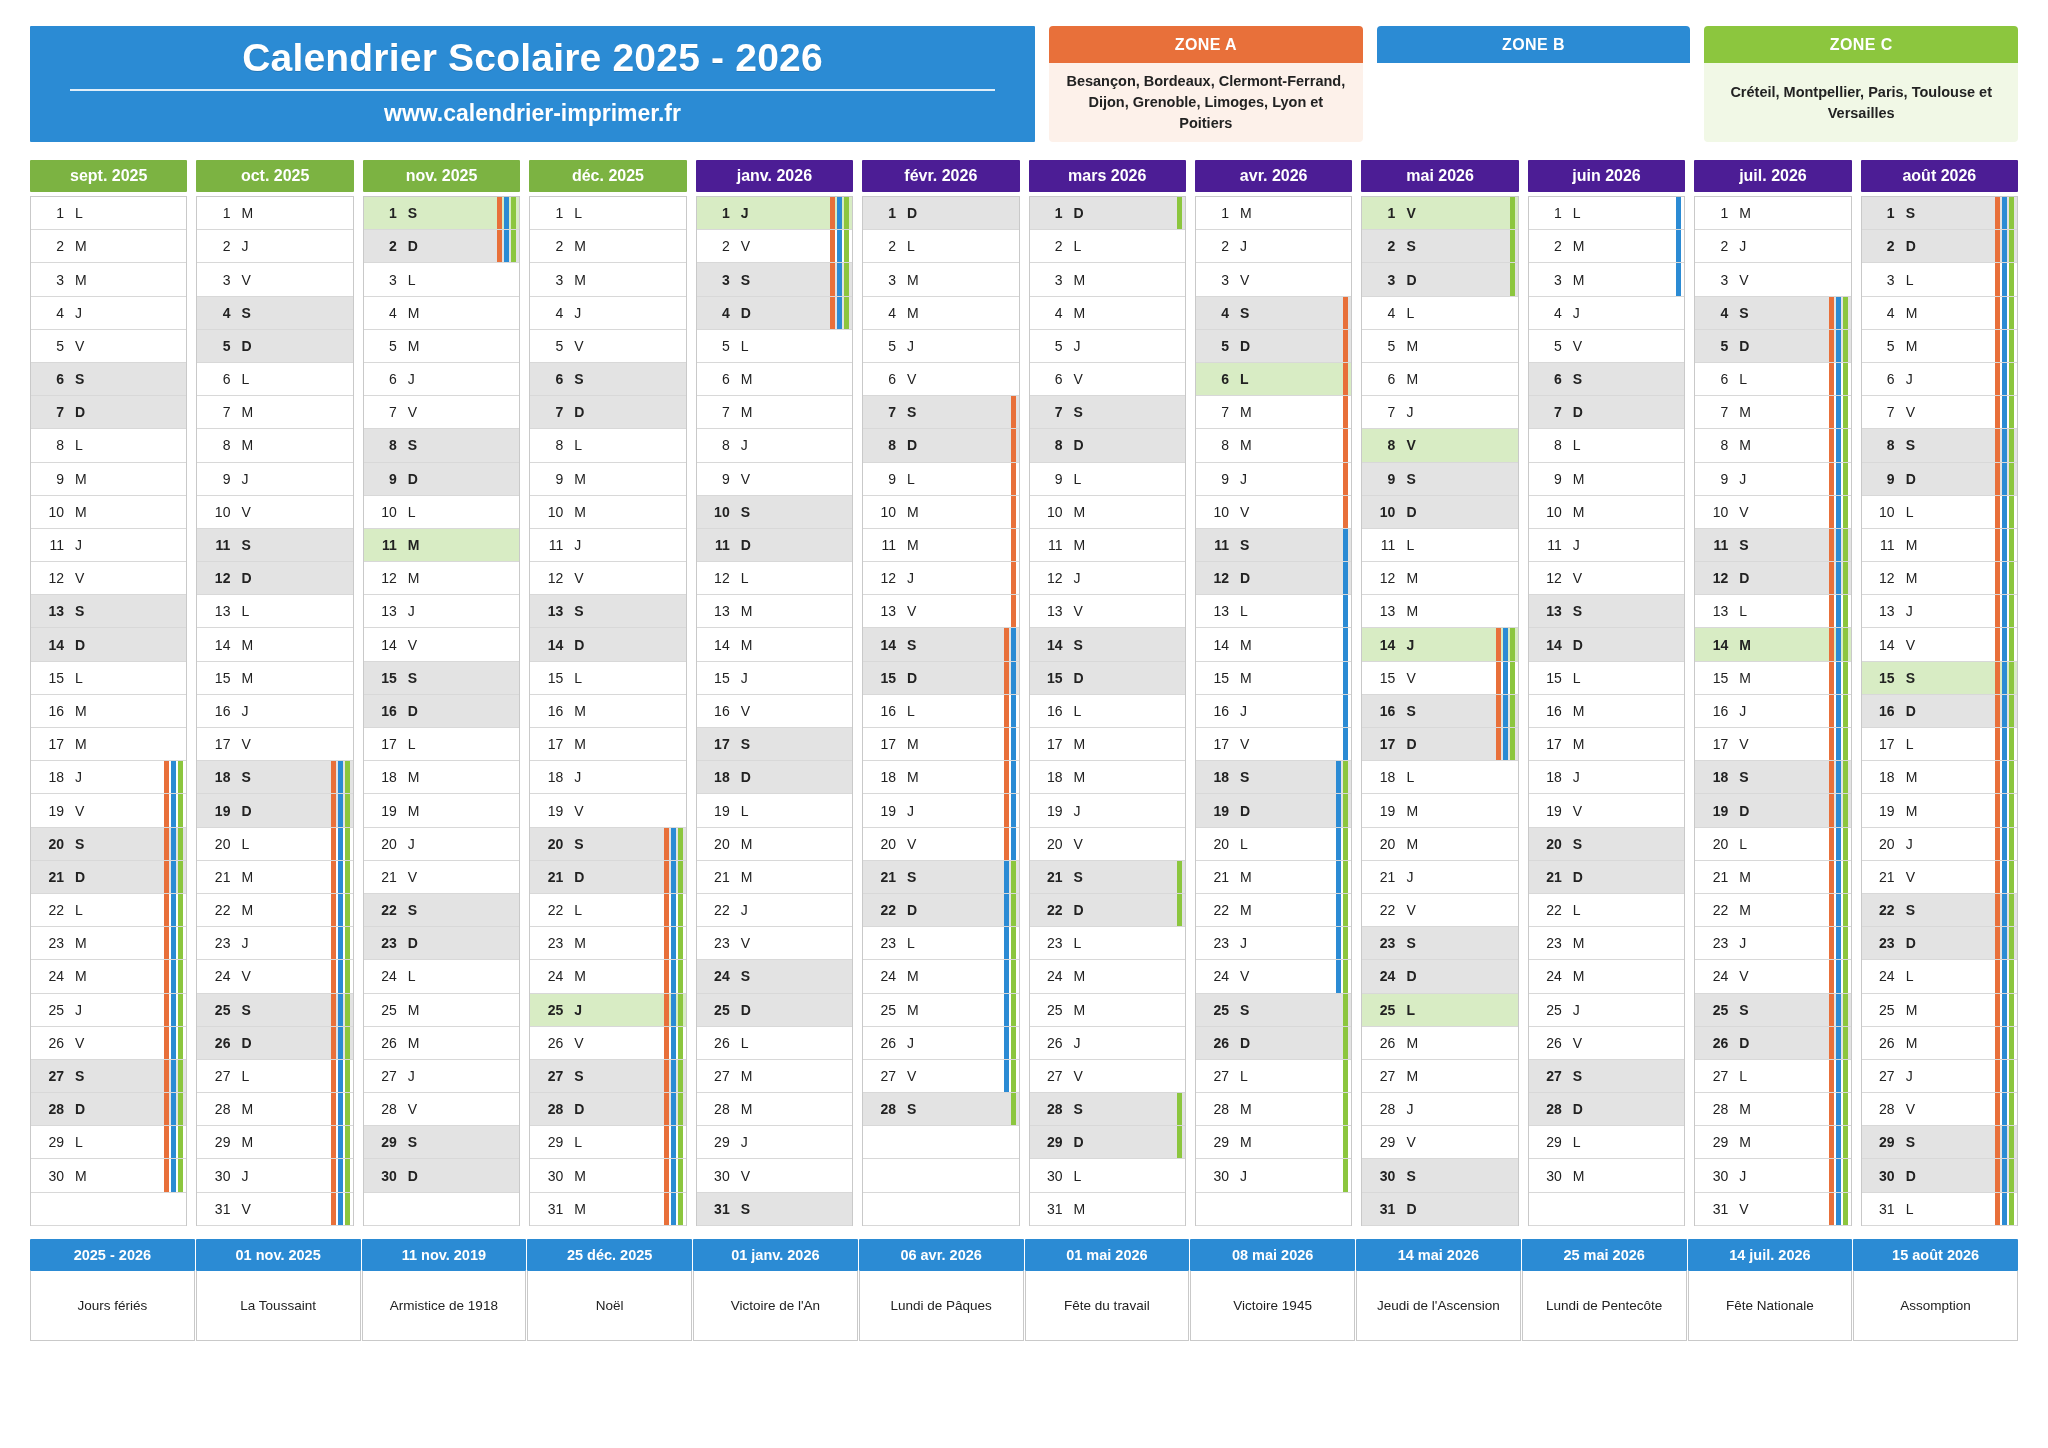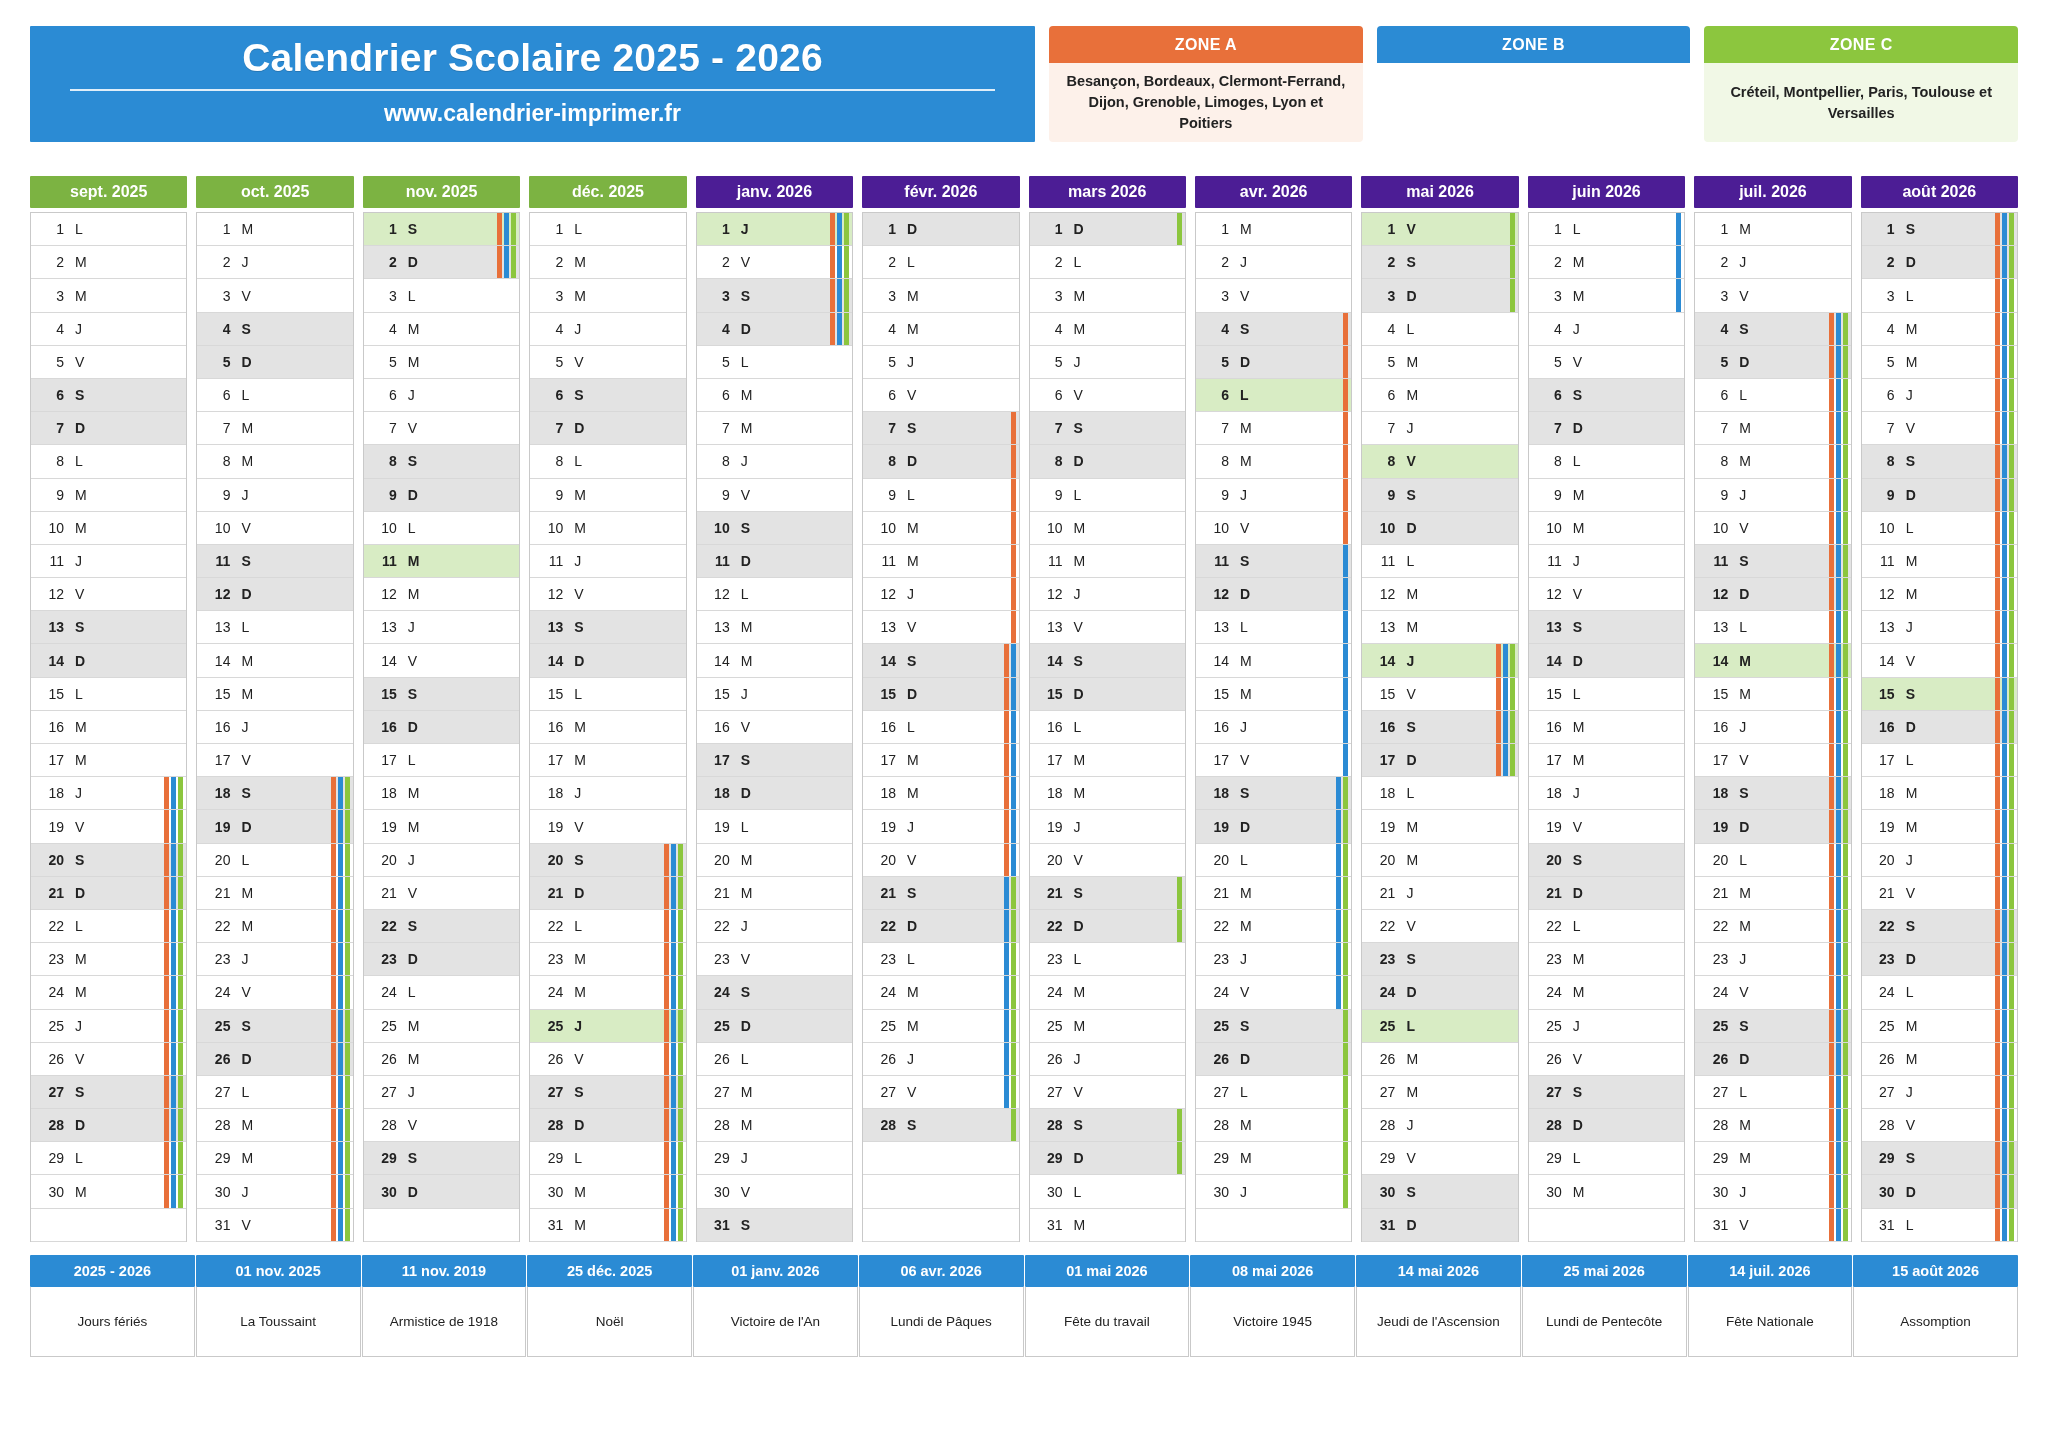--- a/index.html
+++ b/index.html
@@ -49,21 +49,21 @@
   .zone.b .zone-head { background:#2b8bd4; }
   .zone.b .zone-body { background:#eaf3fb; color:#222; }
   .zone.c .zone-head { background:#8cc63e; }
   .zone.c .zone-body { background:#f1f8e6; color:#222; }
 
   
   .cal { display:flex; gap:9px; margin-top:18px; }
   .month { flex:1 1 0; min-width:0; }
   .month-head {
     text-align:center; color:#fff; font-weight:bold; font-size:16px;
-    padding:7px 0 7px 0; border-radius:1px;margin-top:16px;
+    padding:7px 0 7px 0; border-radius:1px;
   }
   .m-green { background:#7cb342; }
   .m-blue  { background:#4c1d95; }
 
   .days { margin-top:4px; border:1px solid #c9c9c9; border-bottom:none; }
   .day {
     position:relative;
     height:33.2px;
     display:flex; align-items:center;
     font-size:14px;

